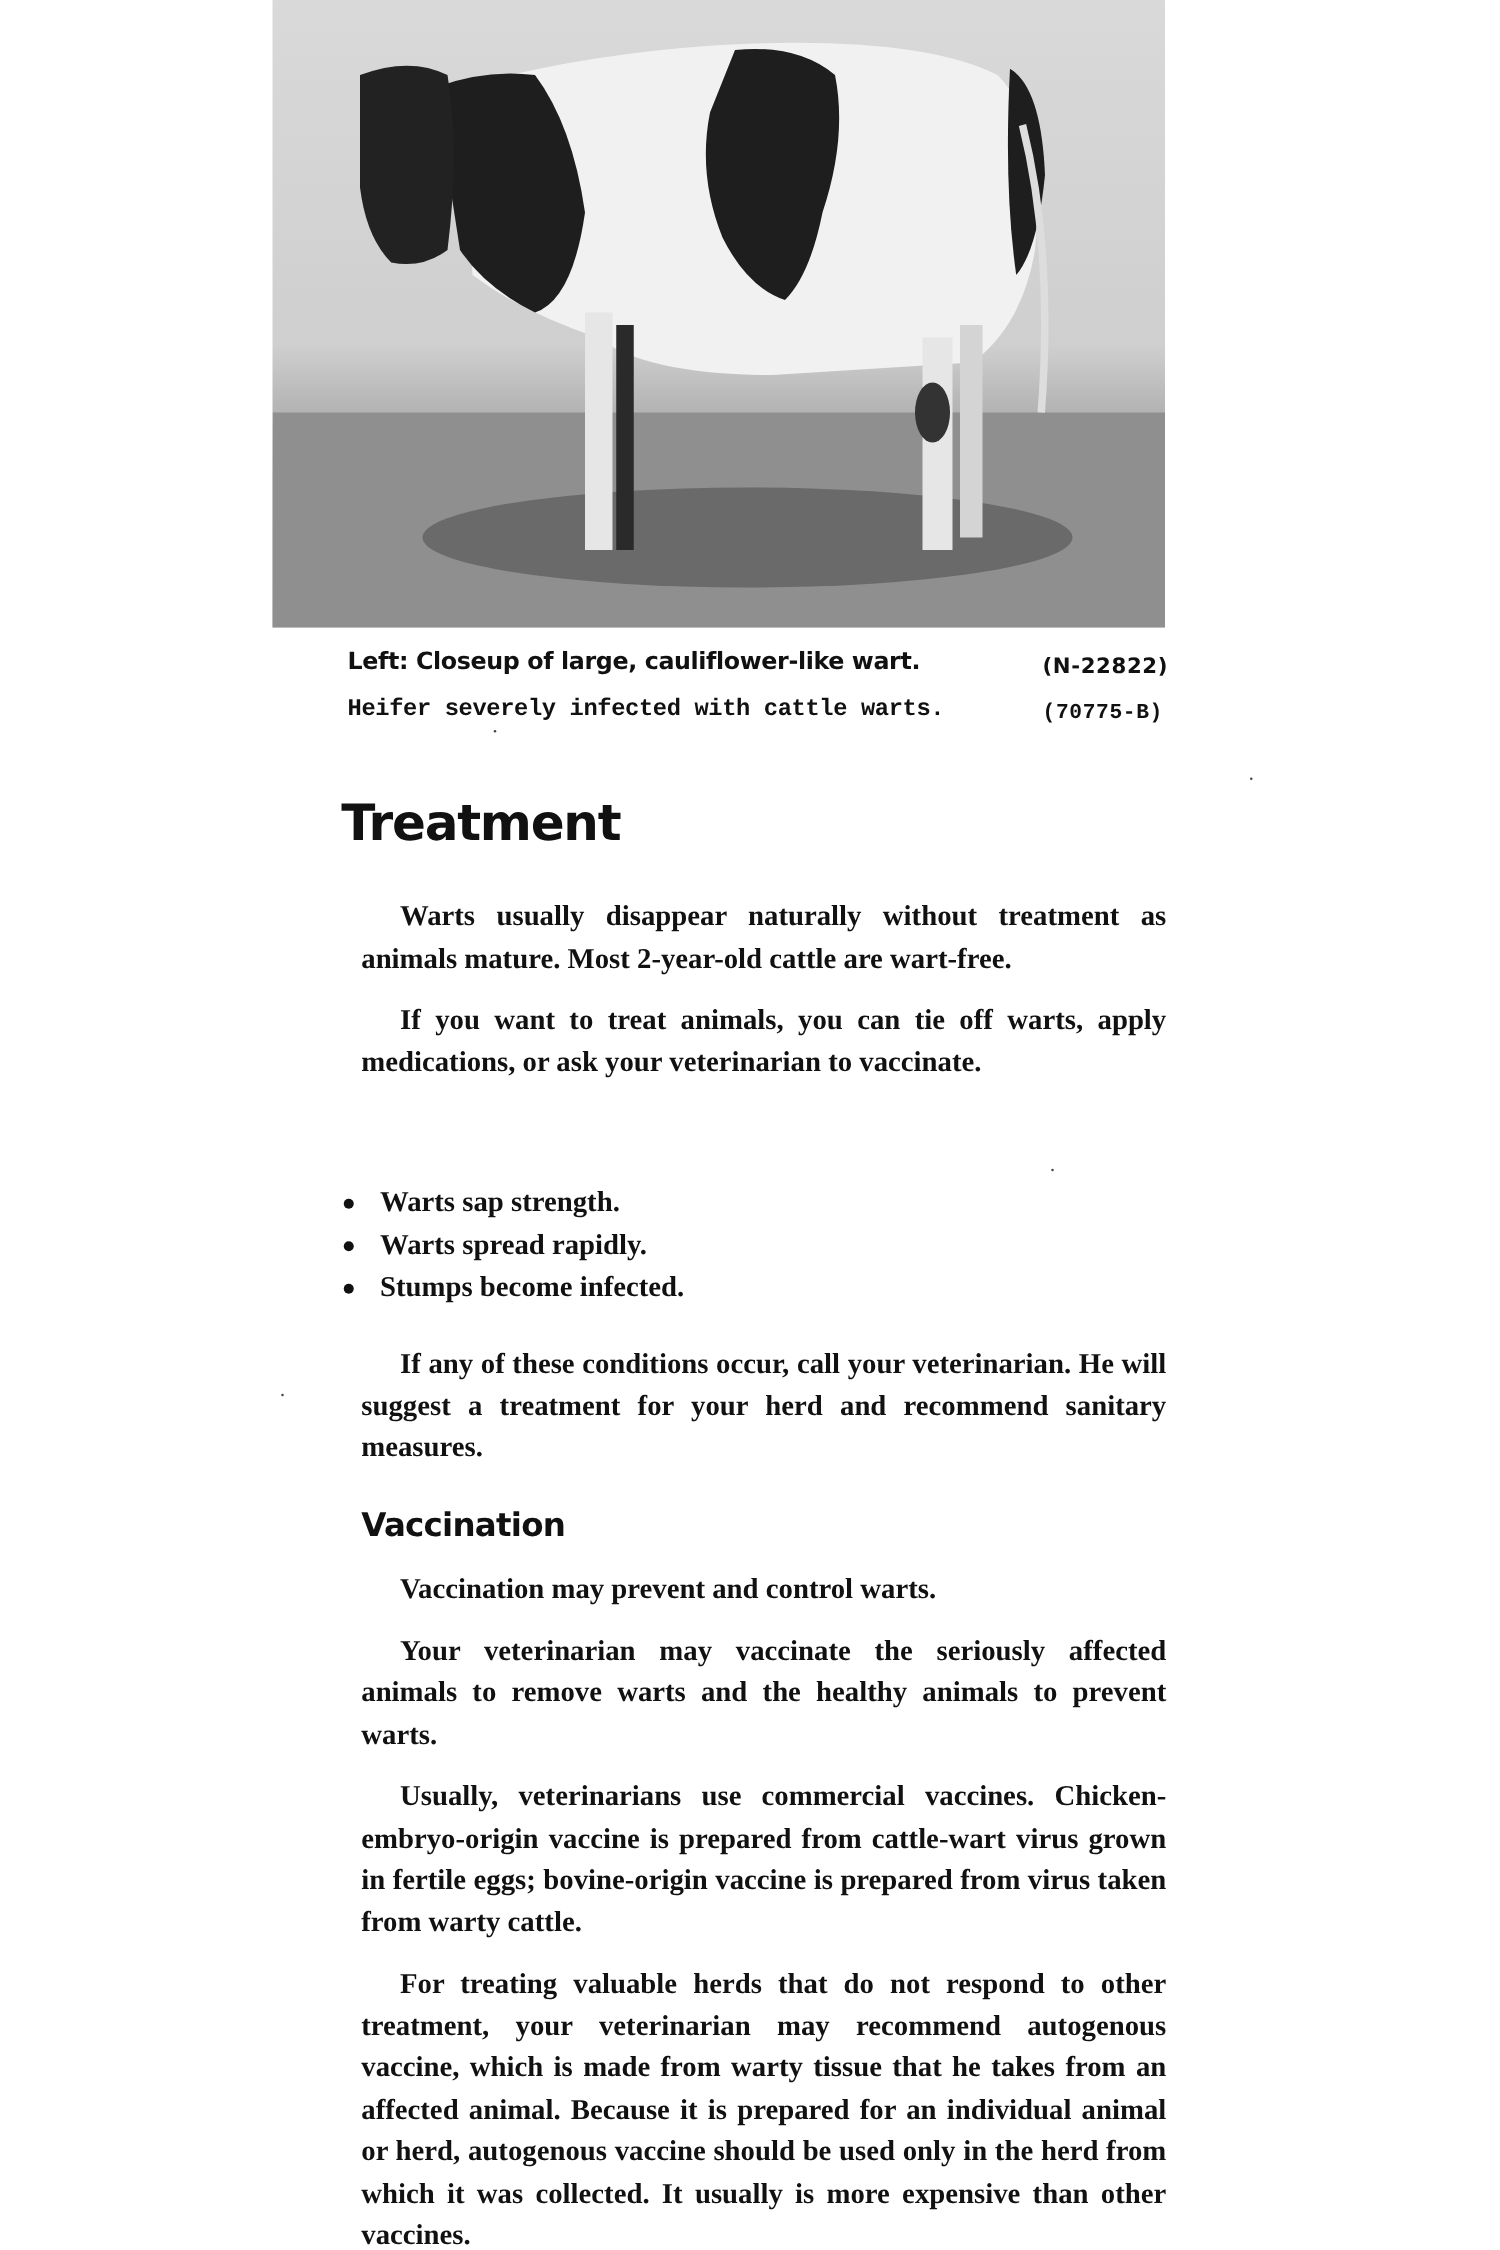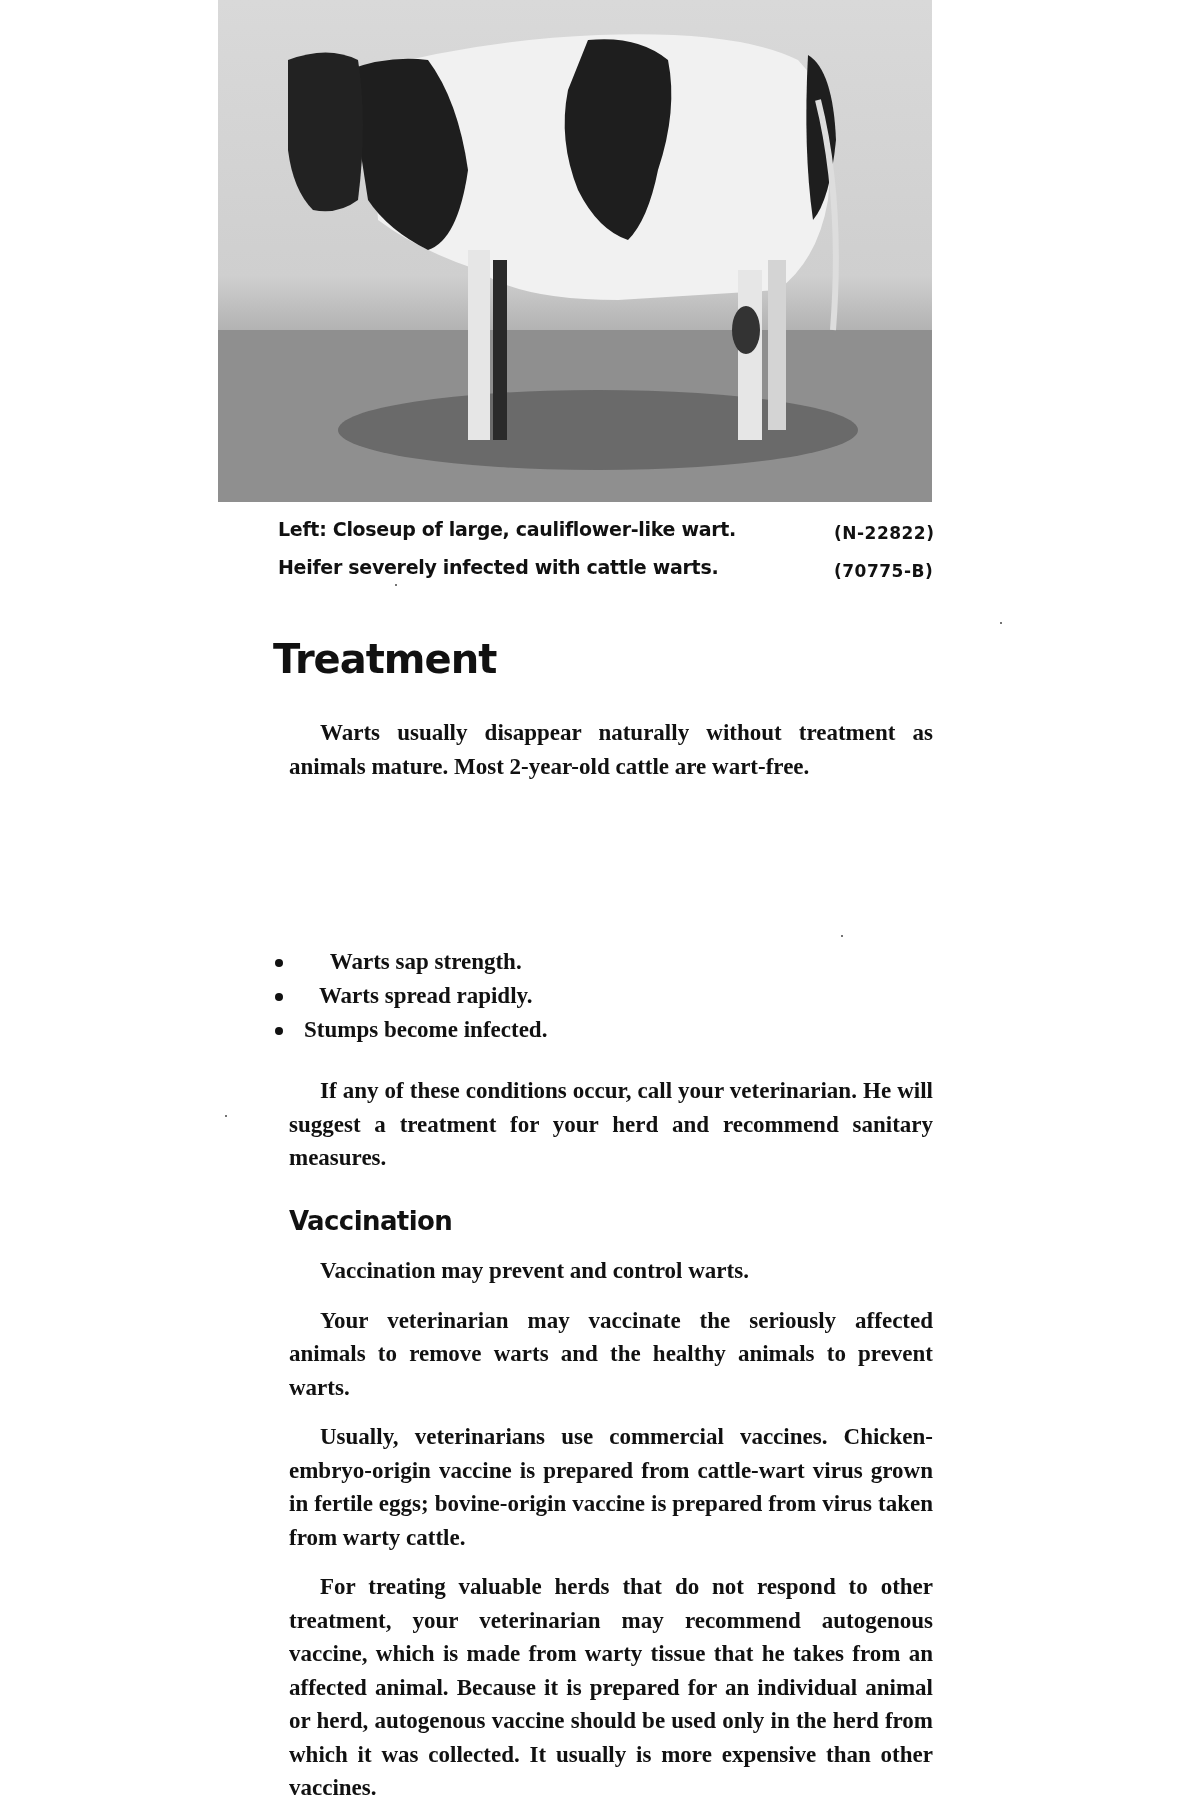--- a/index.html
+++ b/index.html
@@ -10,38 +10,38 @@
     overflow: hidden;
   }
   .photo svg { position: absolute; left: 0; top: 0; width: 100%; height: 100%; }
   .caption {
     position: absolute; left: 278px; width: 660px;
     font-family: "DejaVu Sans", sans-serif; font-weight: bold; font-size: 19px;
     letter-spacing: -0.3px; white-space: nowrap;
   }
   .caption .code { position: absolute; left: 556px; font-size: 17px; letter-spacing: 0.5px; top: 5px; }
   .cap1 { top: 518px; }
-  .cap2 { top: 556px; }
+  .cap2 { top: 556px; font-family: Liberation Mono, monospace; }
   .heading-lg {
     position: absolute; left: 273px; top: 636px; margin: 0;
     font-family: "DejaVu Sans", sans-serif; font-weight: bold; font-size: 40px; letter-spacing: -1px; text-align: right;
   }
   .heading-md {
     position: absolute; left: 273px; top: 1190px; margin: 16px;
     font-family: "DejaVu Sans", sans-serif; font-weight: bold; font-size: 26px; letter-spacing: -0.6px;
   }
   .body-text {
     position: absolute; left: 273px; width: 676px;
     font-family: "Liberation Serif", "DejaVu Serif", serif; font-weight: bold; font-size: 23px;
     line-height: 33.5px; text-align: justify; margin: 0;
   }
   .body-text p { margin: 16px; text-indent: 31px; }
   .bullets { position: absolute; left: 273px; top: 945px; margin: 0; padding: 0; list-style: none;
     font-family: "Liberation Serif", "DejaVu Serif", serif; font-weight: bold; font-size: 23px; line-height: 34px; }
-  .bullets li { position: relative; padding-left: 31px; text-align: center; }
+  .bullets li { position: relative; padding-left: 31px; }
   .bullets li .dot { position: absolute; left: 2px; top: 14px; width: 8px; height: 8px; border-radius: 50%; background: #111; }
   .t1 { top: 700px; }
   .t2 { top: 1058px; }
   .t3 { top: 1238px; }
   .speck { position: absolute; width: 2px; height: 2px; background: #444; border-radius: 50%; }
 </style>
 </head>
 <body>
 
 <div class="photo" title="Holstein heifer severely infected with cattle warts, standing in a field">
@@ -74,20 +74,21 @@
 </div>
 <div class="caption cap2">
   <span>Heifer severely infected with cattle warts.</span>
   <span class="code">(70775-B)</span>
 </div>
 
 <h1 class="heading-lg">Treatment</h1>
 
 <div class="body-text t1">
   <p>Warts usually disappear naturally without treatment as animals mature.   Most 2-year-old cattle are wart-free.</p>
+  <p>If you want to treat animals, you can tie off warts, apply medications, or ask your veterinarian to vaccinate.</p>
 </div>
 
 <ul class="bullets">
   <li><span class="dot"></span><span>Warts sap strength.</span></li>
   <li><span class="dot"></span><span>Warts spread rapidly.</span></li>
   <li><span class="dot"></span><span>Stumps become infected.</span></li>
 </ul>
 
 <div class="body-text t2">
   <p>If any of these conditions occur, call your veterinarian.   He will suggest a treatment for your herd and recommend sanitary measures.</p>

